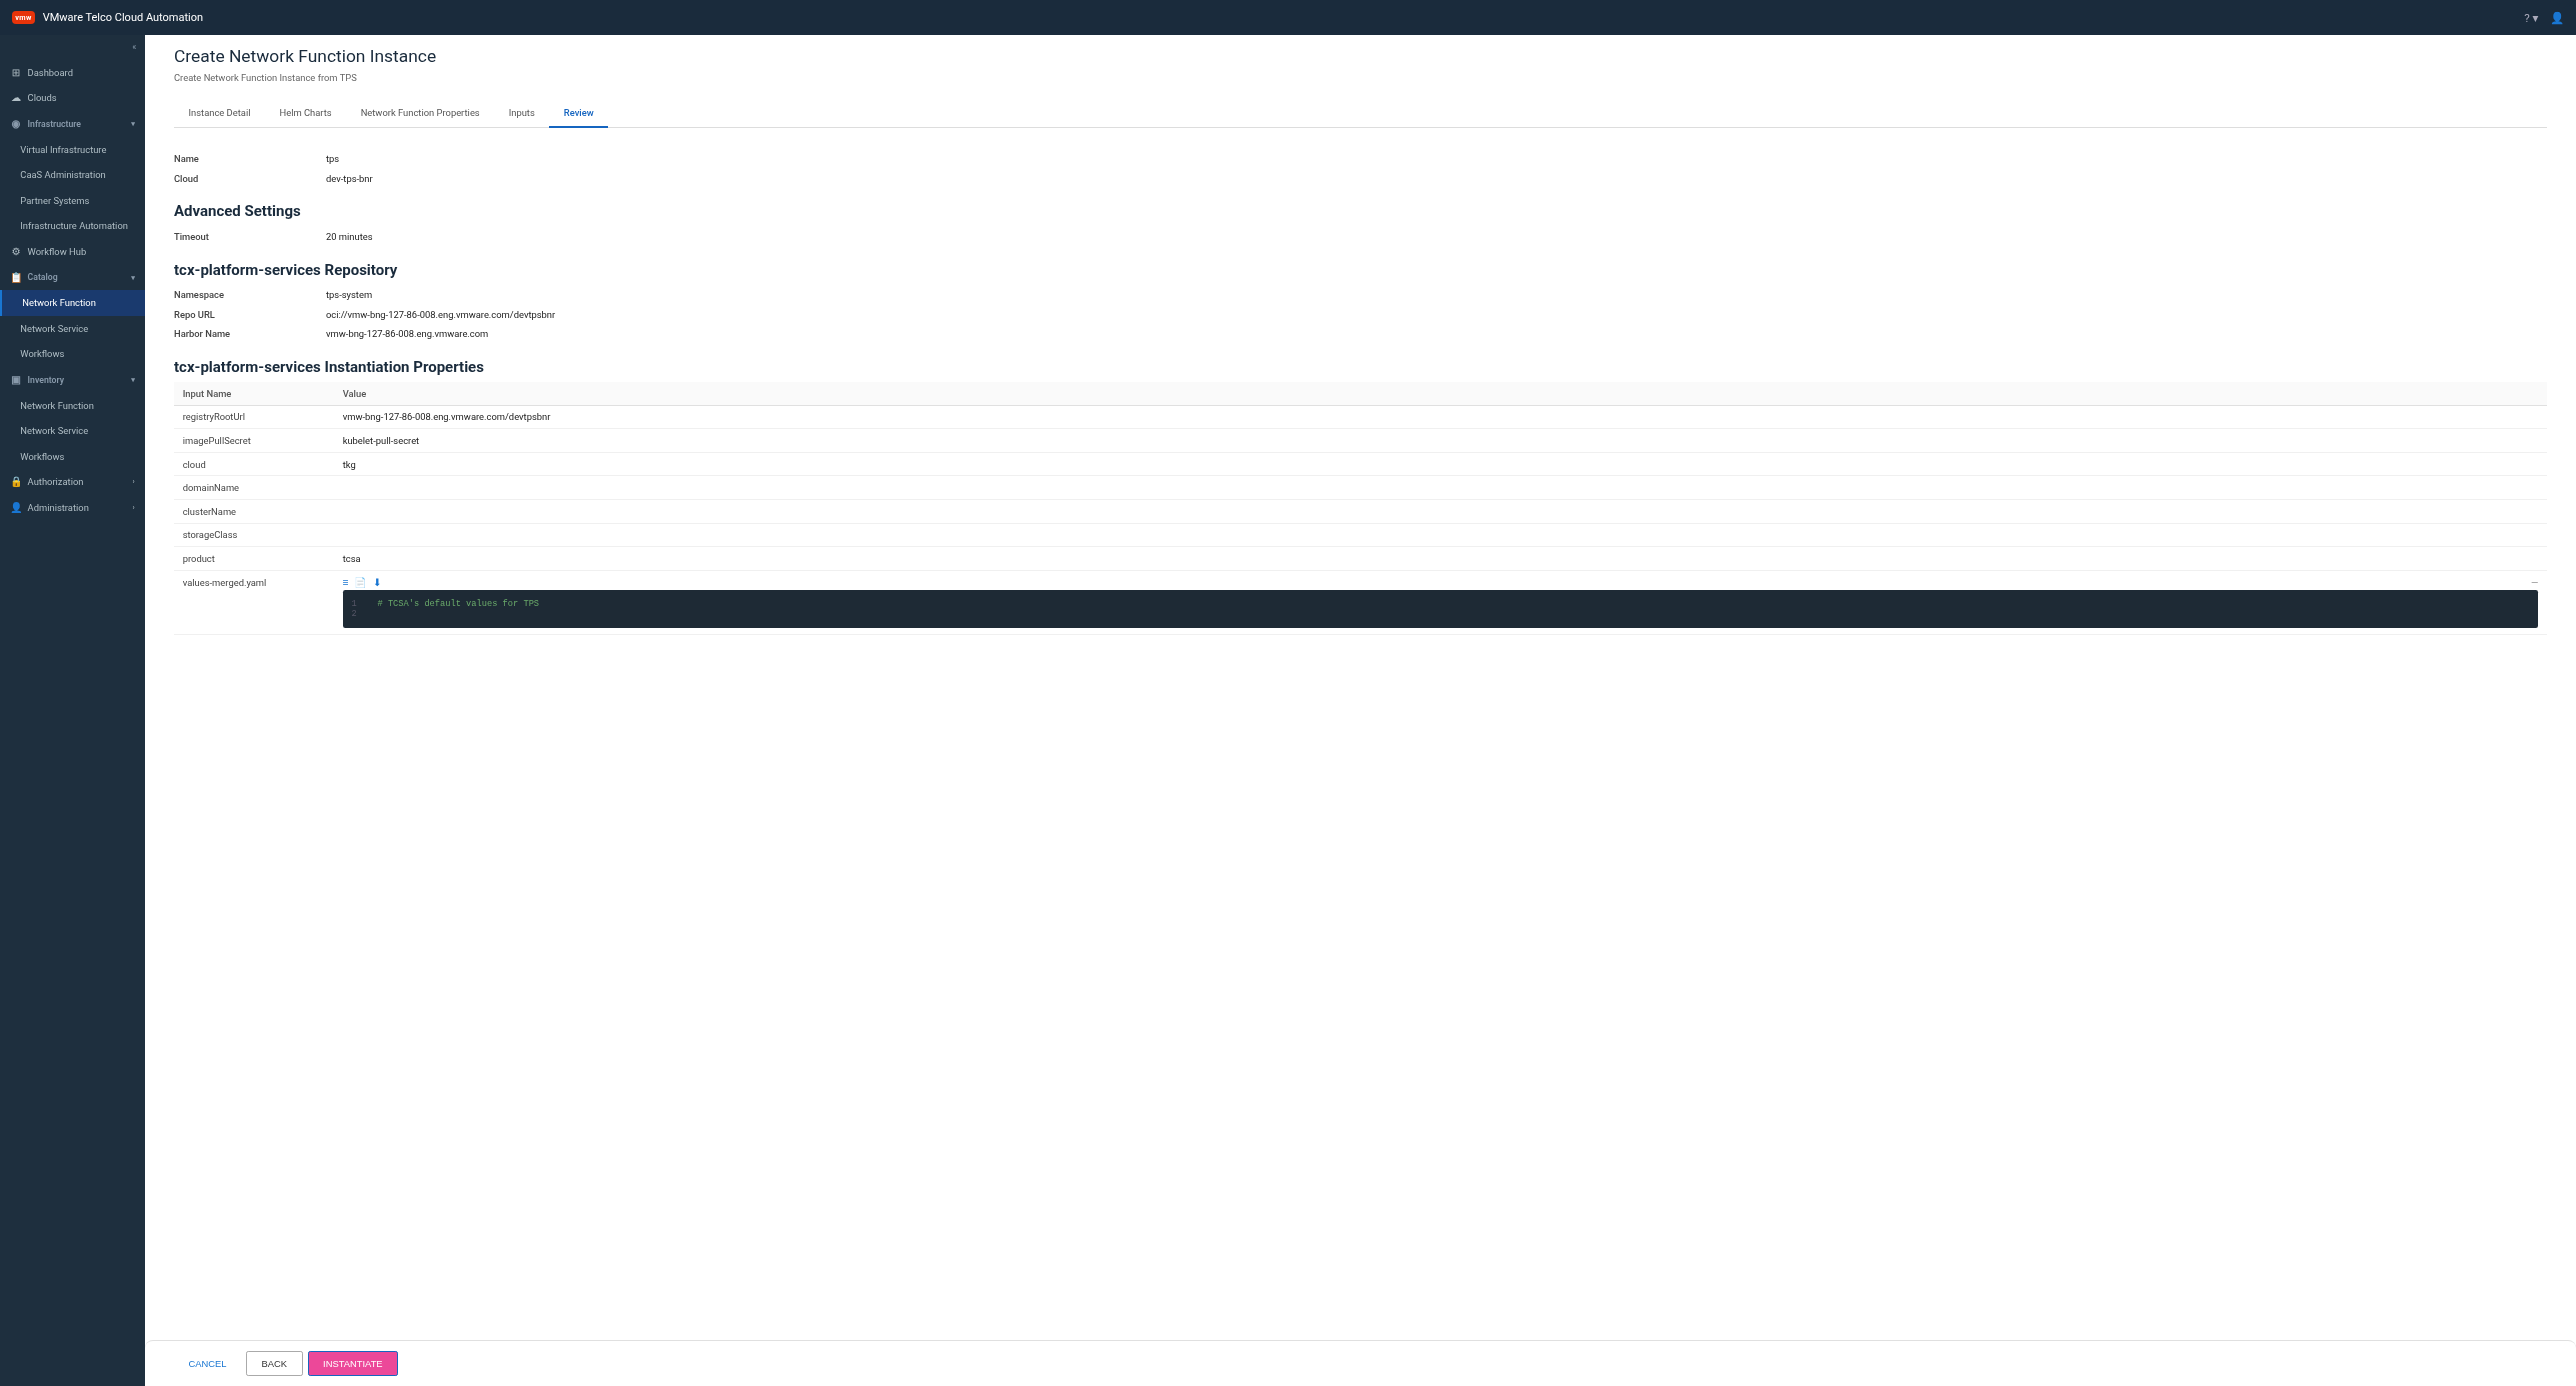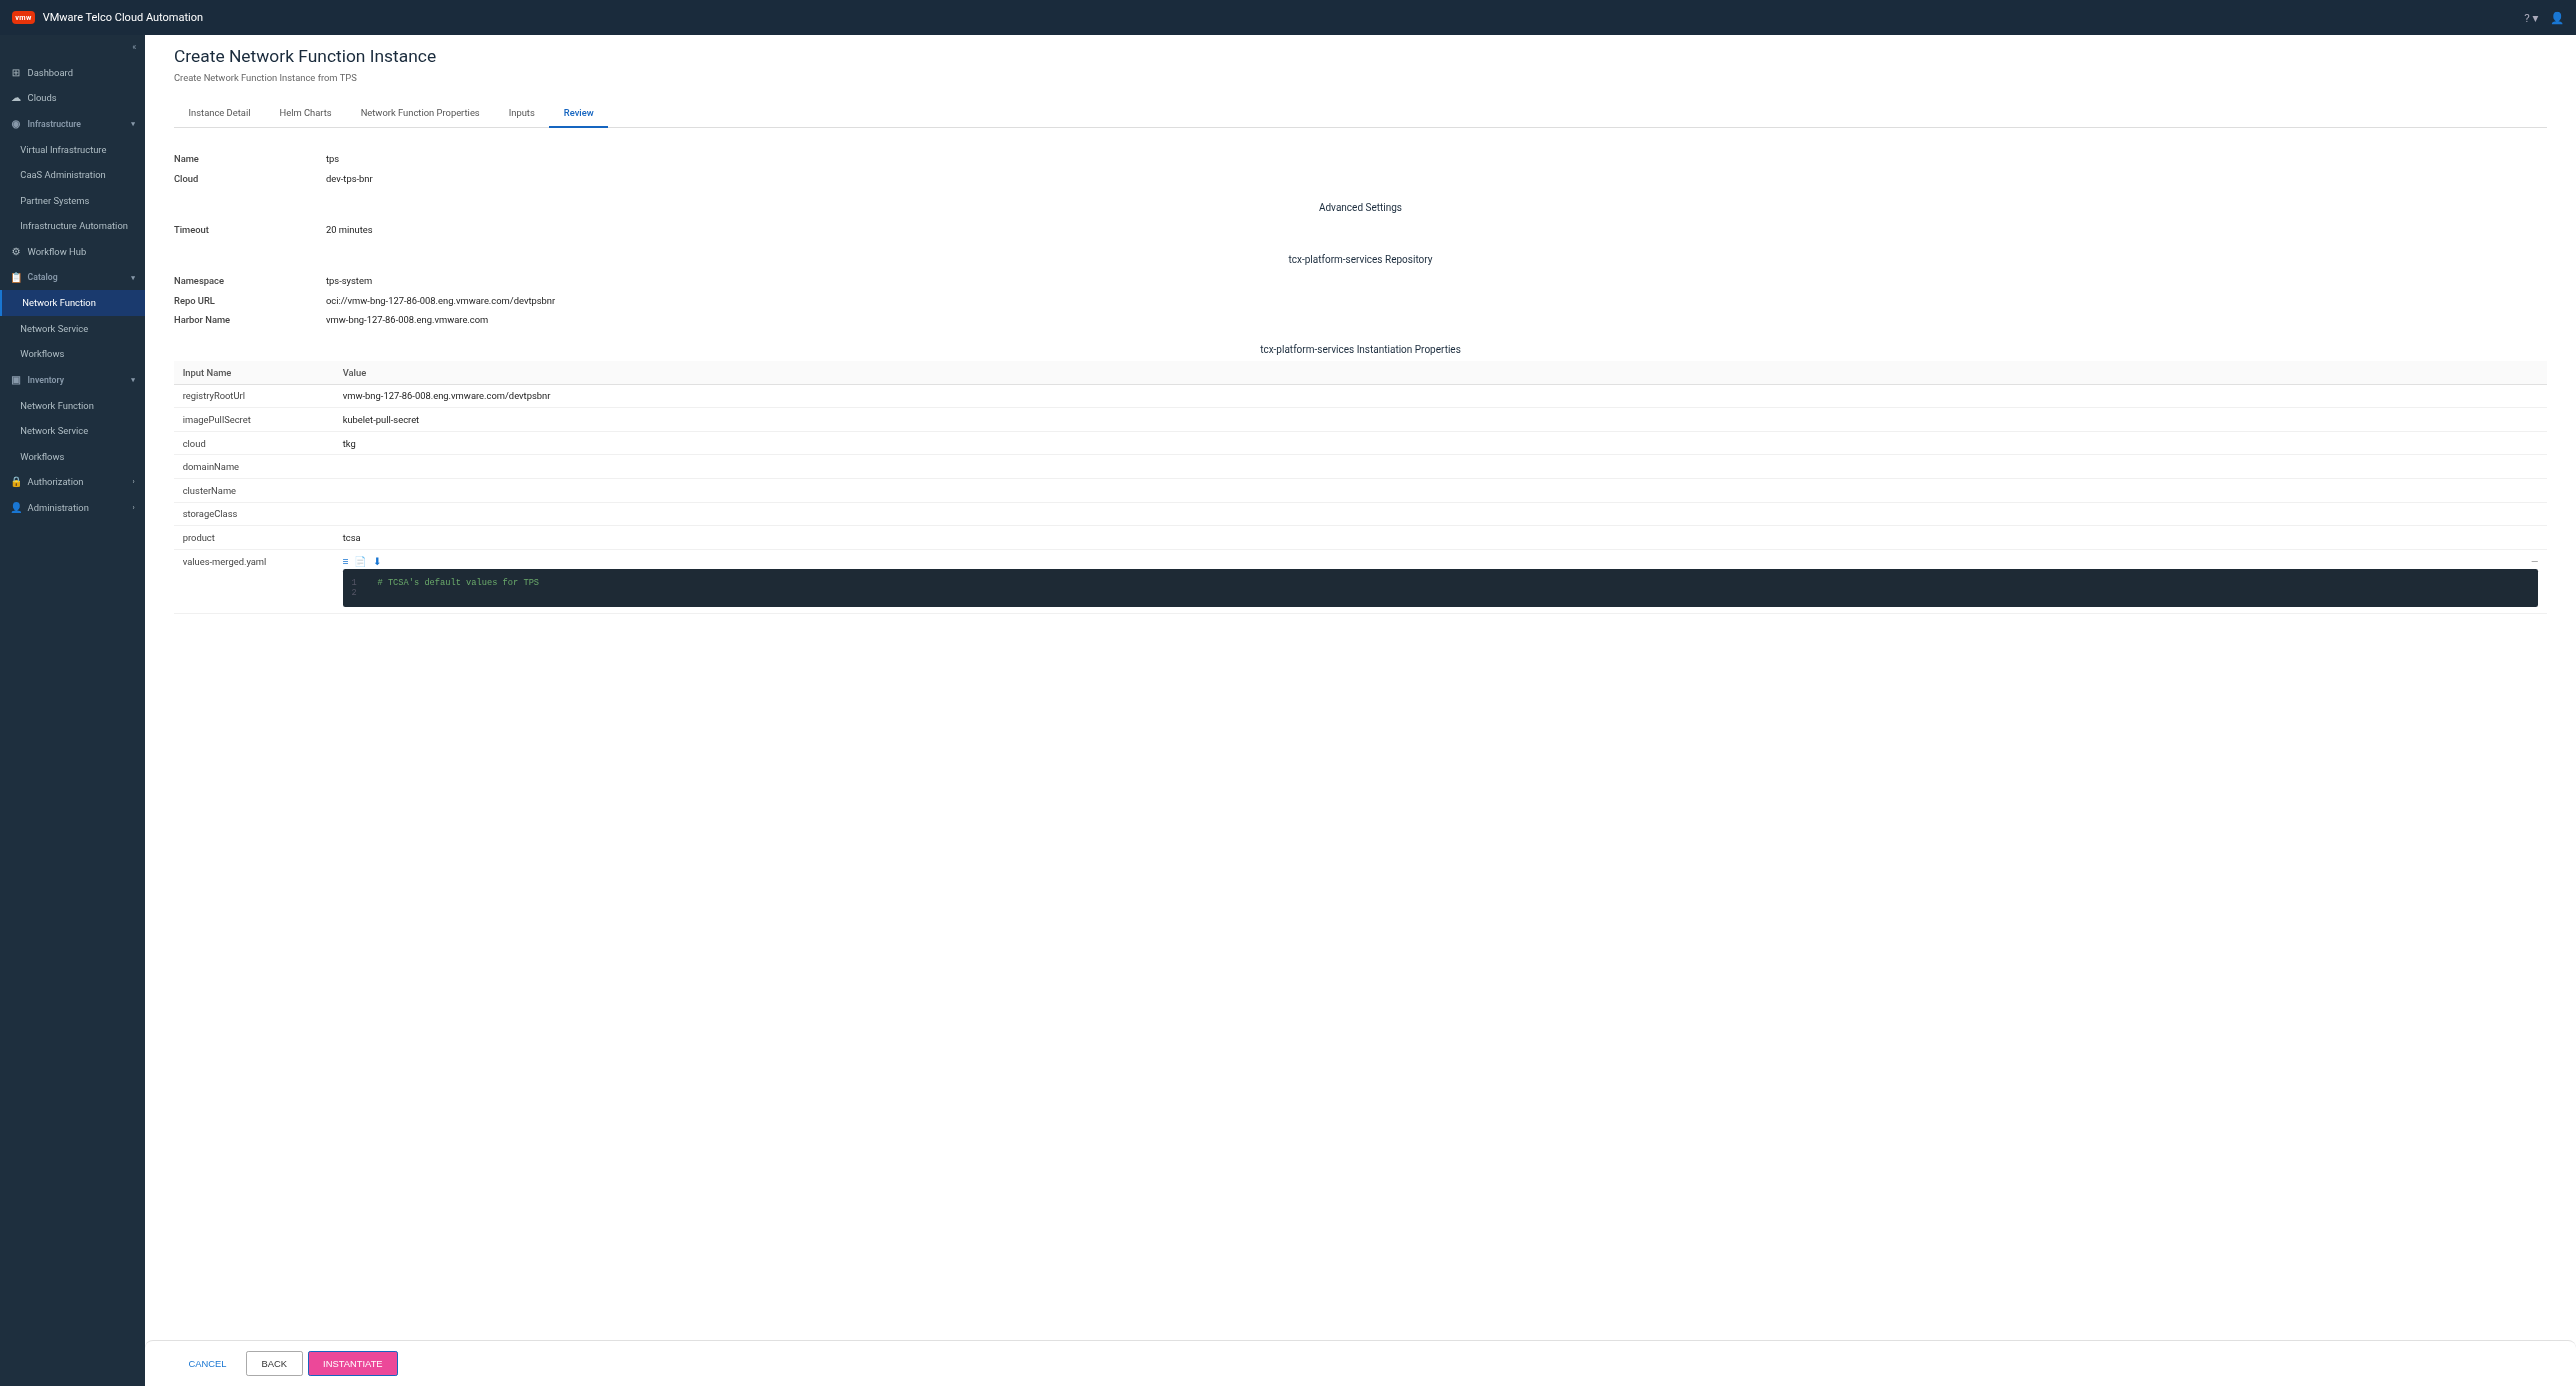--- a/index.html
+++ b/index.html
@@ -124,25 +124,24 @@
     }
     .detail-label {
       width: 152px;
       flex-shrink: 0;
       color: #444;
       font-weight: 500;
     }
     .detail-value { color: #222; }
 
     .section-title {
-      font-size: 10px;
-      font-weight: 400;
+      font-size: 15px;
+      font-weight: 700;
       color: #1a2b3c;
       margin: 14.5px 0 5.8px 0;
-      text-align: center;
     }
 
     
     .data-table {
       width: 100%;
       border-collapse: collapse;
       font-size: 9.4px;
     }
     .data-table th {
       text-align: left;

